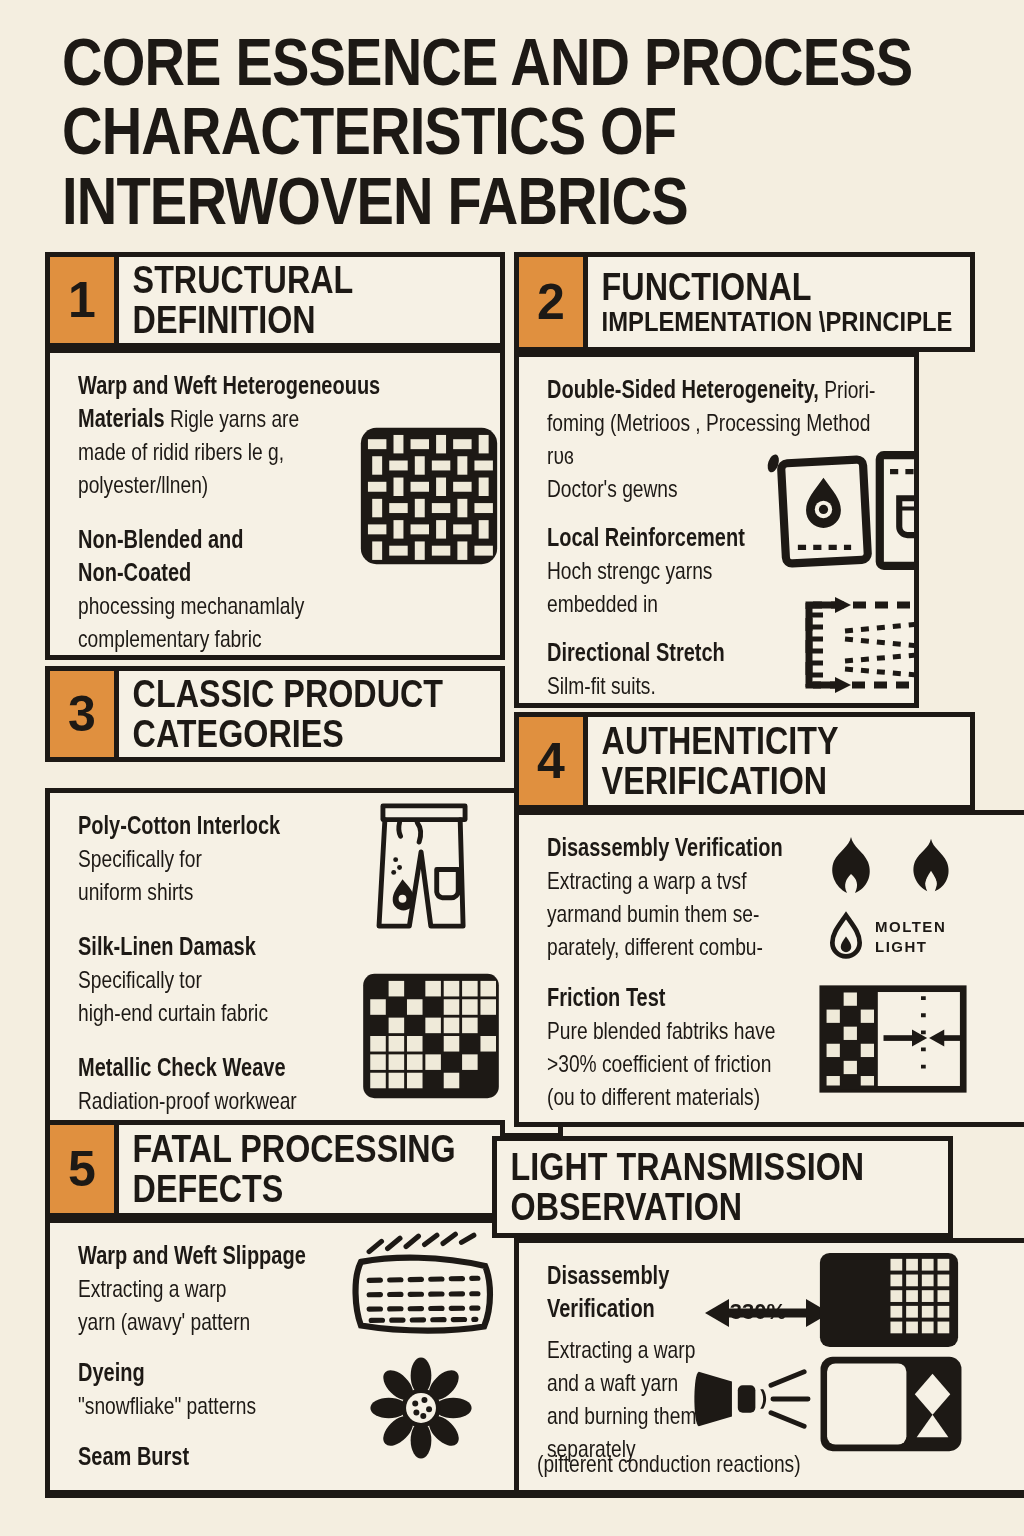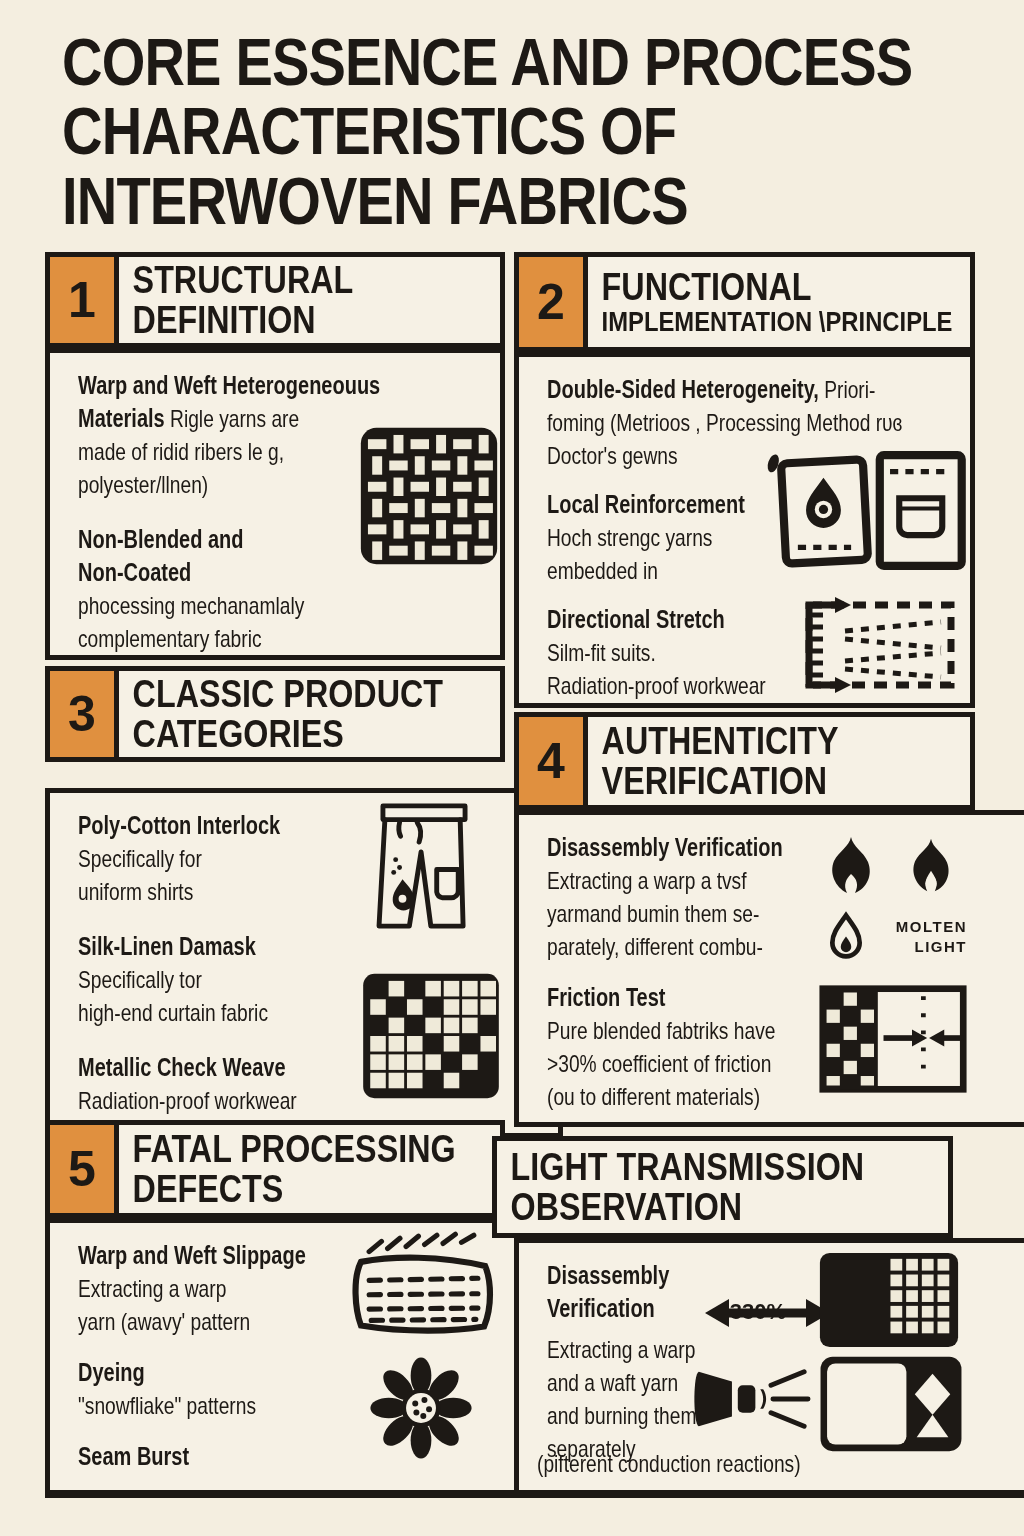--- a/index.html
+++ b/index.html
@@ -44,21 +44,21 @@
   .txtcol{
     position:relative;width:130%;
     transform:scaleX(0.8);transform-origin:0 0;
     font-size:24px;line-height:33px;
   }
   .para{margin:0 0 22px 0;}
   .hb{font-weight:700;font-size:25px;}
   .icon{position:absolute;}
   .molten{
     position:absolute;left:56px;top:88px;width:92px;
-    font-size:15px;font-weight:700;letter-spacing:1.5px;line-height:1.35;text-align:right;
+    font-size:15px;font-weight:700;letter-spacing:1.5px;line-height:1.35;text-align:left;
   }
   .stretch-label{
     position:absolute;left:198px;top:8px;
     font-size:22px;font-weight:700;margin-top:48px;
   }
   .caption-abs{
     position:absolute;left:18px;bottom:12px;width:360px;
     font-size:24px;transform:scaleX(0.8);transform-origin:0 100%;white-space:nowrap;
   }
   svg .ink{fill:#1D1915;}
@@ -140,21 +140,21 @@
     </svg>
   </div>
 
   <div class="hdr" style="left:514px;top:252px;width:461px;height:100px">
     <div class="badge">2</div>
     <div class="hdr-title">
       <span class="ht1">FUNCTIONAL</span>
       <span class="ht2 small">IMPLEMENTATION \PRINCIPLE</span>
     </div>
   </div>
-  <div class="bx" style="left:514px;top:352px;width:461px;height:356px">
+  <div class="bx" style="left:514px;top:352px;width:405px;height:356px">
     <div class="txtcol">
       <div class="para" style="margin-bottom:16px">
         <span class="hb">Double-Sided Heterogeneity,</span>
         <span>Priori-</span><br>
         <span>foming (Metrioos , Processing Method rᴜɞ</span><br>
         <span>Doctor's gewns</span>
       </div>
       <div class="para" style="margin-bottom:16px">
         <span class="hb">Local Reinforcement</span><br>
         <span>Hoch strengc yarns</span><br>

